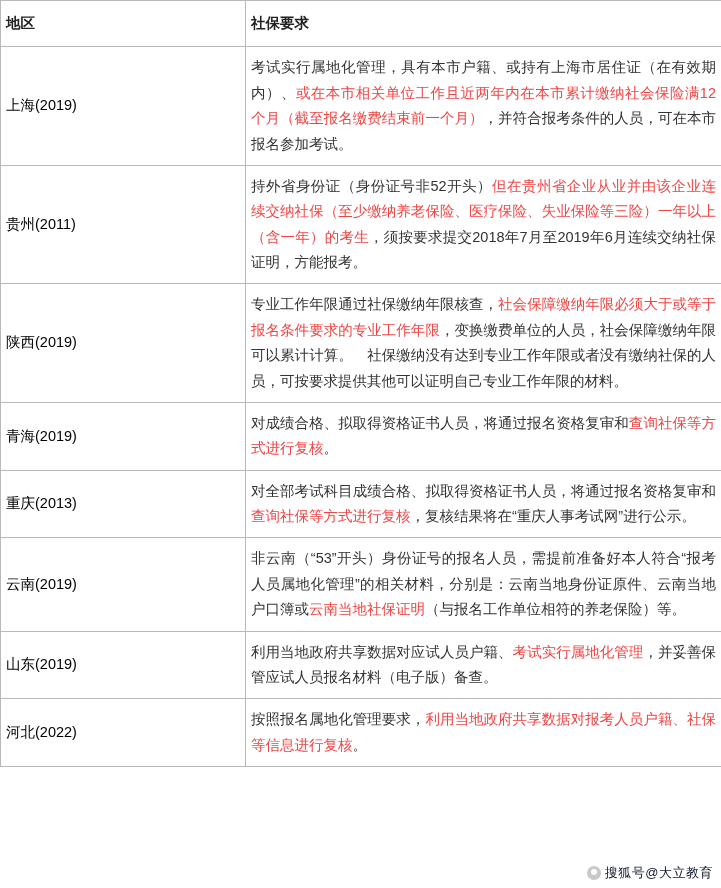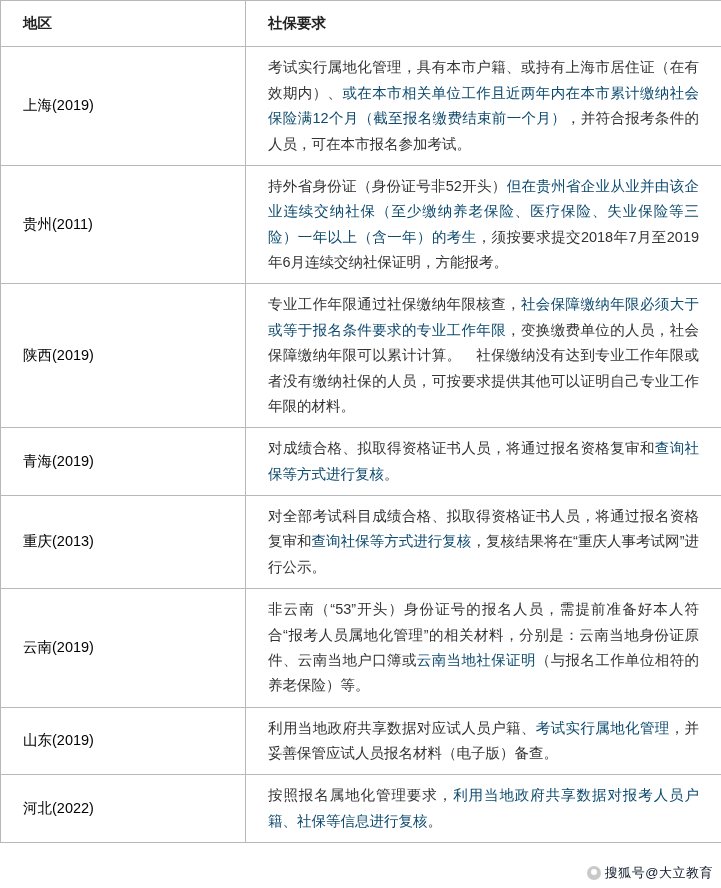--- a/index.html
+++ b/index.html
@@ -21,21 +21,21 @@
   }
   table.social-table {
     border-collapse: collapse;
     width: 721px;
     table-layout: fixed;
   }
   table.social-table th,
   table.social-table td {
     border: 1px solid #b8b8b8;
     vertical-align: middle;
-    padding: 8px 22px;
+    padding: 8px 5px;
     font-size: 14.5px;
     line-height: 1.75;
   }
   table.social-table th {
     font-weight: bold;
     color: #222222;
     text-align: left;
     background: #ffffff;
     padding-top: 10px;
     padding-bottom: 10px;
@@ -44,21 +44,21 @@
   col.col-req { width: 476px; }
   td.region {
     color: #000000;
     font-size: 14.5px;
   }
   td.requirement {
     color: #333333;
     text-align: justify;
   }
   .hl {
-    color: #0c4a6e;
+    color: #ef4444;
   }
   .watermark {
     position: absolute;
     right: 8px;
     bottom: 6px;
     font-size: 13px;
     color: #0f172a;
     display: flex;
     align-items: center;
     gap: 4px;

